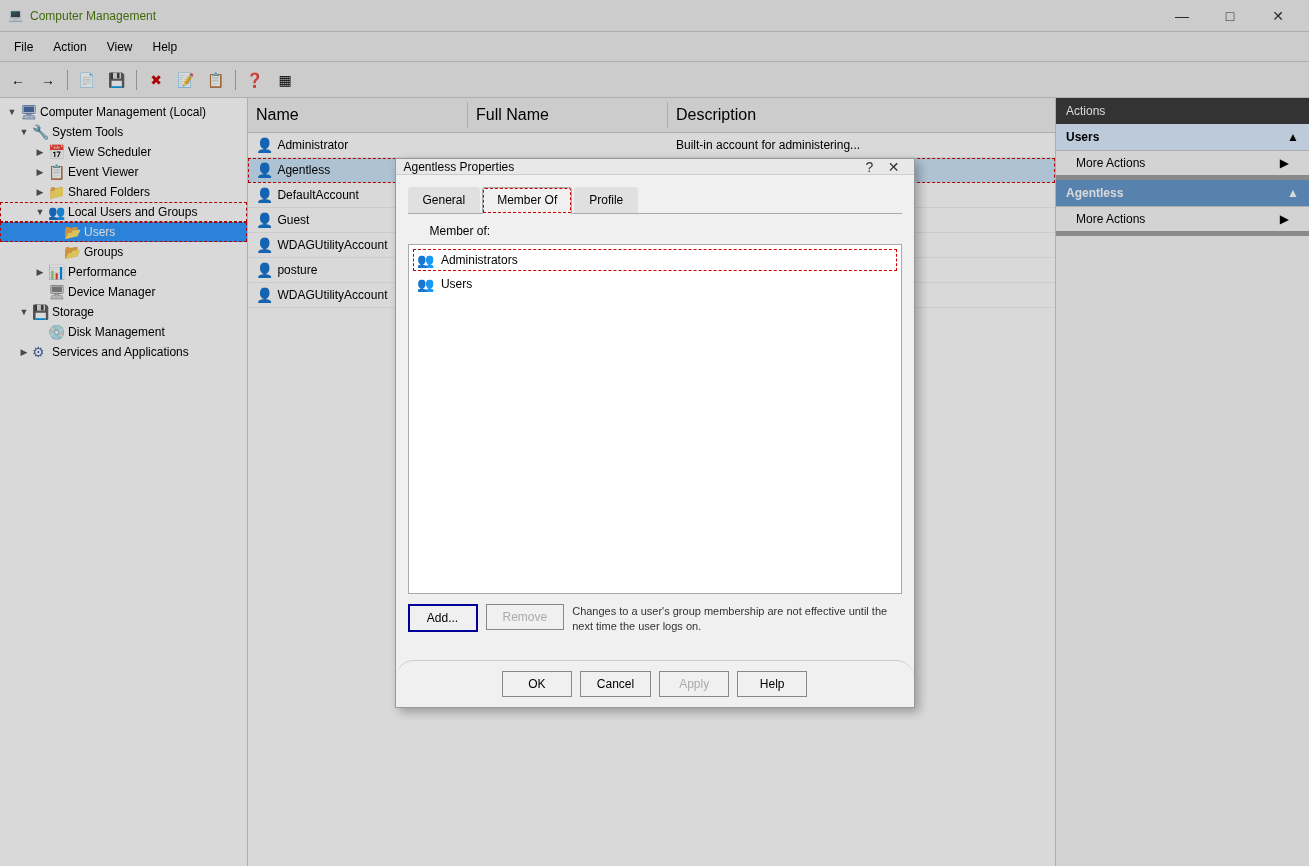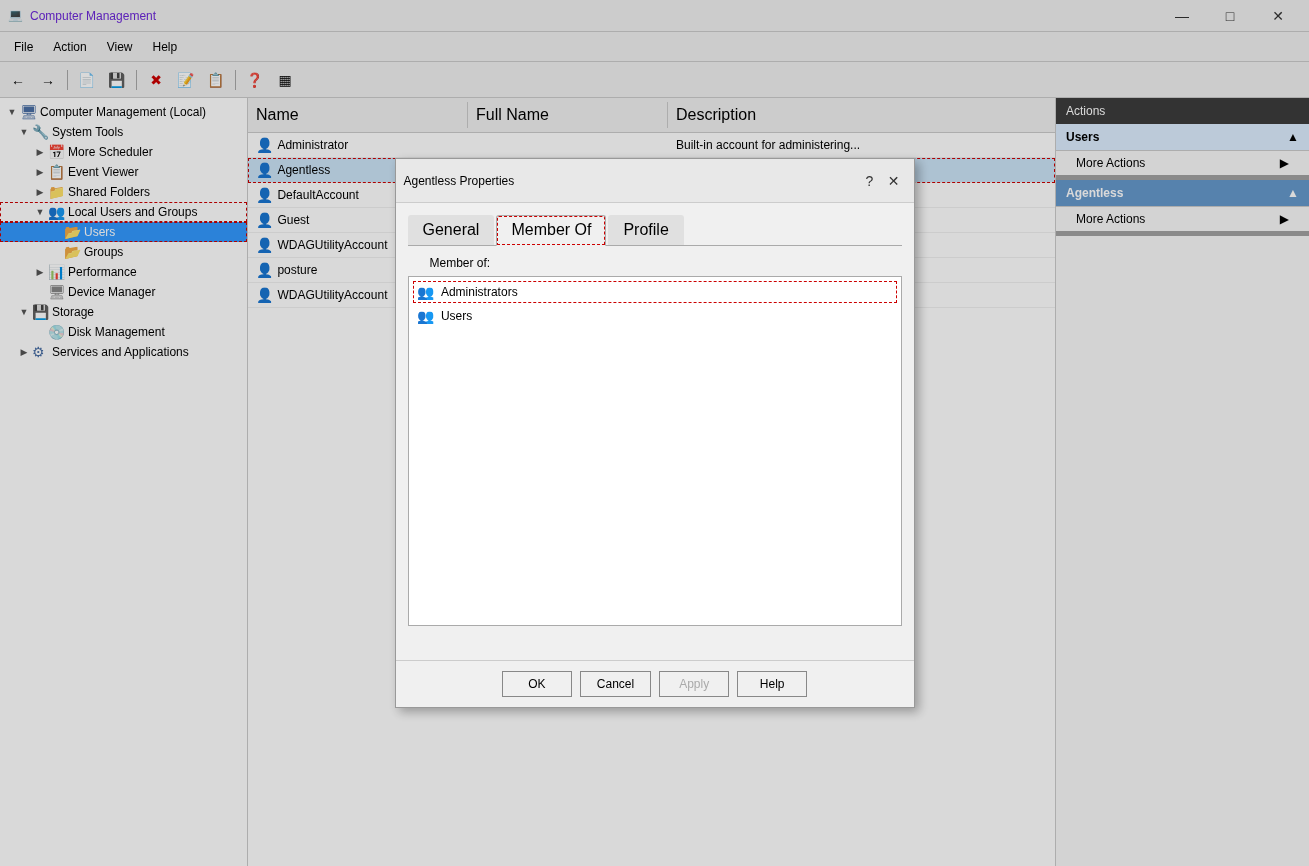--- a/index.html
+++ b/index.html
@@ -8,21 +8,21 @@
     
     .title-bar {
       background: #f0f0f0;
       height: 32px;
       display: flex;
       align-items: center;
       padding: 0 8px;
       border-bottom: 1px solid #ccc;
     }
     .title-bar-icon { width: 16px; height: 16px; margin-right: 6px; }
-    .title-bar-title { font-size: 12px; color: #6d28d9; flex: 1; }
+    .title-bar-title { font-size: 12px; color: #4d7c0f; flex: 1; }
     .title-bar-controls { display: flex; gap: 2px; }
     .title-bar-btn {
       width: 46px; height: 32px;
       display: flex; align-items: center; justify-content: center;
       cursor: pointer; font-size: 14px; color: #333;
       background: transparent; border: none;
     }
 
     
     .menu-bar {
@@ -176,21 +176,21 @@
       background: #f0f0f0;
       border: 1px solid #999;
       box-shadow: 4px 4px 10px rgba(0,0,0,0.3);
       width: 520px;
       min-height: 550px;
       display: flex;
       flex-direction: column;
     }
     .modal-titlebar {
       background: #e8e8e8;
-      height: 44px;
+      height: 16px;
       display: flex;
       align-items: center;
       padding: 0 8px;
       border-bottom: 1px solid #ccc;
     }
     .modal-title { flex: 1; font-size: 12px; }
     .modal-titlebar-btn {
       width: 24px; height: 24px;
       display: flex; align-items: center; justify-content: center;
       cursor: pointer; border: none; background: transparent;
@@ -202,21 +202,21 @@
     
     .tabs {
       display: flex;
       border-bottom: 1px solid #aaa;
       margin-bottom: 10px;
     }
     .tab {
       padding: 5px 14px;
       border: 1px solid transparent;
       cursor: pointer;
-      font-size: 16px;
+      font-size: 12px;
       background: #e0e0e0;
       margin-right: 2px;
       border-radius: 3px 3px 0 0;
     }
     .tab.active {
       background: #f0f0f0;
       border: 1px solid #aaa;
       border-bottom: 1px solid #f0f0f0;
       margin-bottom: -1px;
       outline: 1px dashed #cc0000;
@@ -262,20 +262,21 @@
     .modal-btn:disabled { color: #aaa; cursor: default; }
     .modal-note { font-size: 11px; color: #333; flex: 1; line-height: 1.4; }
 
     .modal-footer {
       display: flex;
       justify-content: center;
       gap: 8px;
       padding: 10px 12px;
       border-top: 1px solid #ccc;
       background: #f0f0f0;
+      border-radius: 18px;
     }
 
     
     .icon-computer { color: #4a6fa5; }
     .icon-tools { color: #888; }
     .icon-folder { color: #e8a020; }
     .icon-users { color: #4a6fa5; }
     .icon-perf { color: #4a6fa5; }
     .icon-device { color: #888; }
     .icon-storage { color: #888; }
@@ -332,21 +333,21 @@
 
     <div class="tree-item tree-indent-1">
       <span class="tree-expand chevron-down">▼</span>
       <span class="tree-icon icon-tools">🔧</span>
       <span class="tree-label">System Tools</span>
     </div>
 
     <div class="tree-item tree-indent-2">
       <span class="tree-expand chevron-right">▶</span>
       <span class="tree-icon icon-folder">📅</span>
-      <span class="tree-label">More Scheduler</span>
+      <span class="tree-label">View Scheduler</span>
     </div>
 
     <div class="tree-item tree-indent-2">
       <span class="tree-expand chevron-right">▶</span>
       <span class="tree-icon icon-folder">📋</span>
       <span class="tree-label">Event Viewer</span>
     </div>
 
     <div class="tree-item tree-indent-2">
       <span class="tree-expand chevron-right">▶</span>
@@ -517,20 +518,25 @@
             <span class="member-icon">👥</span>
             <span>Administrators</span>
           </div>
           <div class="member-item">
             <span class="member-icon">👥</span>
             <span>Users</span>
           </div>
         </div>
       </div>
 
+      <div class="modal-btn-row">
+        <button class="modal-btn primary">Add...</button>
+        <button class="modal-btn" disabled="">Remove</button>
+        <span class="modal-note">Changes to a user's group membership are not effective until the next time the user logs on.</span>
+      </div>
     </div>
 
     <div class="modal-footer">
       <button class="modal-btn">OK</button>
       <button class="modal-btn">Cancel</button>
       <button class="modal-btn" disabled="">Apply</button>
       <button class="modal-btn">Help</button>
     </div>
   </div>
 </div>

